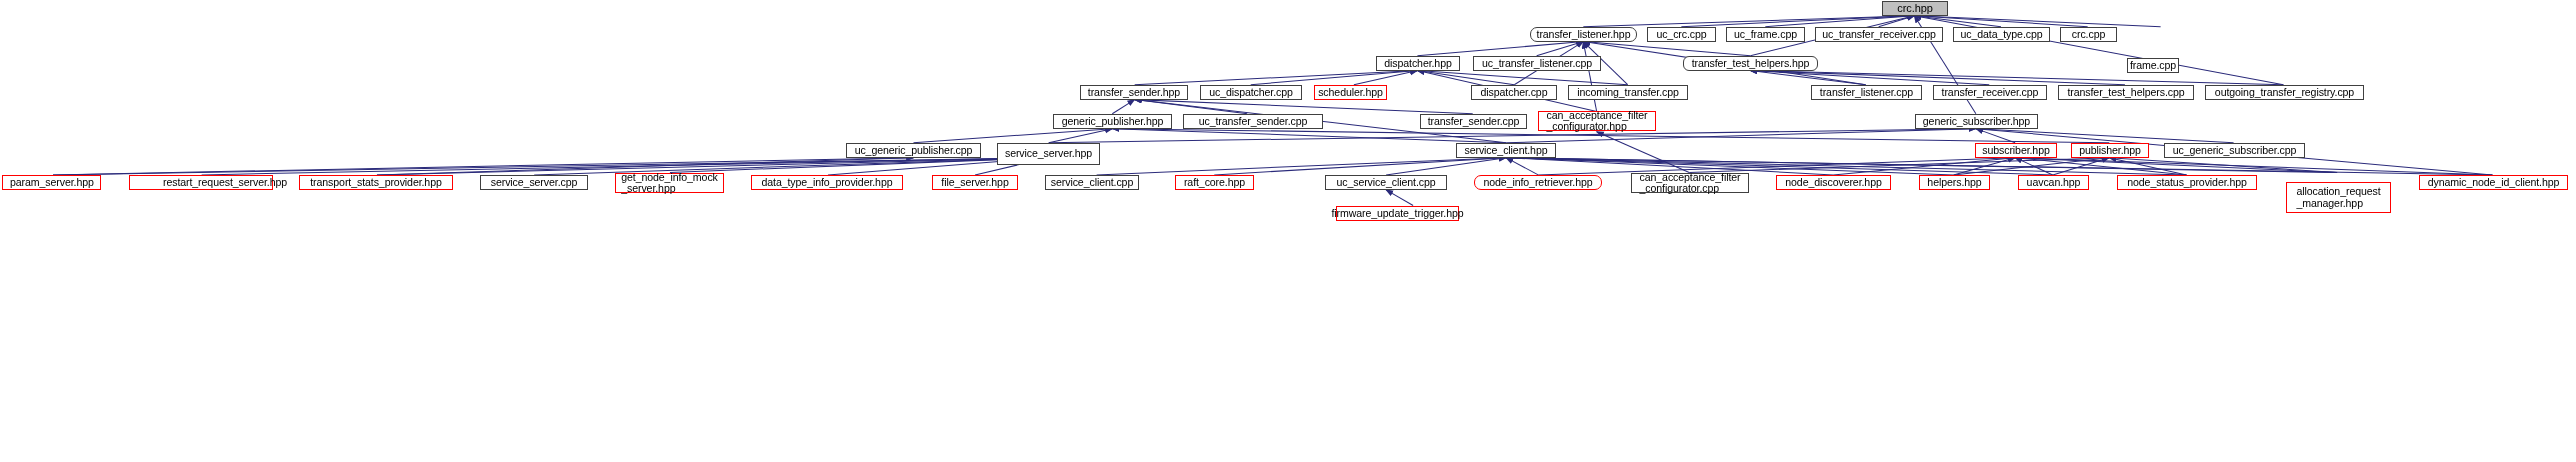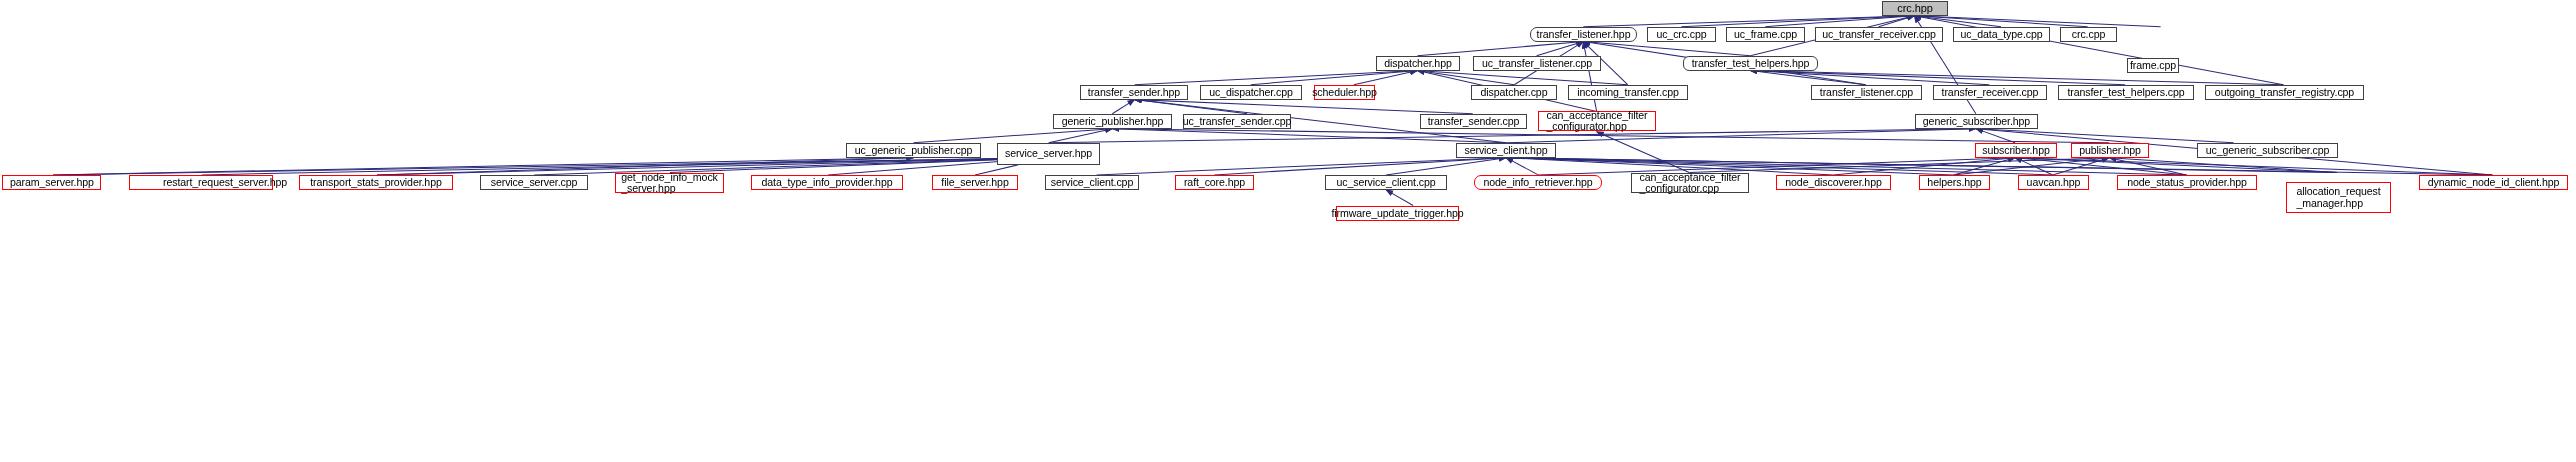--- a/index.html
+++ b/index.html
@@ -108,39 +108,39 @@
       <div class="node black" style="left: 1726px; top: 27px; width: 79px; height: 15px;">uc_frame.cpp</div>
       <div class="node black" style="left: 1815px; top: 27px; width: 128px; height: 15px;">uc_transfer_receiver.cpp</div>
       <div class="node black" style="left: 1953px; top: 27px; width: 97px; height: 15px;">uc_data_type.cpp</div>
       <div class="node black" style="left: 2060px; top: 27px; width: 57px; height: 15px;">crc.cpp</div>
       <div class="node black" style="left: 2127px; top: 27px; width: 52px; height: 15px; margin-top: 31px;">frame.cpp</div>
       <div class="node black" style="left: 1376px; top: 56px; width: 84px; height: 15px;">dispatcher.hpp</div>
       <div class="node black" style="left: 1473px; top: 56px; width: 128px; height: 15px;">uc_transfer_listener.cpp</div>
       <div class="node black" style="left: 1683px; top: 56px; width: 135px; height: 15px; border-radius: 6px;">transfer_test_helpers.hpp</div>
       <div class="node black" style="left: 1080px; top: 85px; width: 108px; height: 15px;">transfer_sender.hpp</div>
       <div class="node black" style="left: 1200px; top: 85px; width: 102px; height: 15px;">uc_dispatcher.cpp</div>
-      <div class="node red" style="left: 1314px; top: 85px; width: 61px; height: 15px;">scheduler.hpp</div>
+      <div class="node red" style="left: 1314px; top: 85px; width: 73px; height: 15px;">scheduler.hpp</div>
       <div class="node black" style="left: 1471px; top: 85px; width: 86px; height: 15px;">dispatcher.cpp</div>
       <div class="node black" style="left: 1568px; top: 85px; width: 120px; height: 15px;">incoming_transfer.cpp</div>
       <div class="node black" style="left: 1811px; top: 85px; width: 111px; height: 15px;">transfer_listener.cpp</div>
       <div class="node black" style="left: 1933px; top: 85px; width: 114px; height: 15px;">transfer_receiver.cpp</div>
       <div class="node black" style="left: 2058px; top: 85px; width: 136px; height: 15px;">transfer_test_helpers.cpp</div>
       <div class="node black" style="left: 2205px; top: 85px; width: 159px; height: 15px;">outgoing_transfer_registry.cpp</div>
       <div class="node black" style="left: 1053px; top: 114px; width: 119px; height: 15px;">generic_publisher.hpp</div>
-      <div class="node black" style="left: 1183px; top: 114px; width: 108px; height: 15px;">uc_transfer_sender.cpp</div>
+      <div class="node black" style="left: 1183px; top: 114px; width: 140px; height: 15px;">uc_transfer_sender.cpp</div>
       <div class="node black" style="left: 1420px; top: 114px; width: 107px; height: 15px;">transfer_sender.cpp</div>
       <div class="node red" style="left: 1538px; top: 111px; width: 118px; height: 20.4px;">can_acceptance_filter
 _configurator.hpp</div>
       <div class="node black" style="left: 1915px; top: 114px; width: 123px; height: 15px;">generic_subscriber.hpp</div>
       <div class="node black" style="left: 846px; top: 143px; width: 135px; height: 15px;">uc_generic_publisher.cpp</div>
       <div class="node black" style="left: 997px; top: 143px; width: 103px; height: 22px;">service_server.hpp</div>
       <div class="node black" style="left: 1456px; top: 143px; width: 100px; height: 15px;">service_client.hpp</div>
       <div class="node red" style="left: 1975px; top: 143px; width: 82px; height: 15px;">subscriber.hpp</div>
       <div class="node red" style="left: 2071px; top: 143px; width: 78px; height: 15px;">publisher.hpp</div>
-      <div class="node black" style="left: 2164px; top: 143px; width: 141px; height: 15px; margin-left: 33px;">uc_generic_subscriber.cpp</div>
+      <div class="node black" style="left: 2164px; top: 143px; width: 141px; height: 15px;">uc_generic_subscriber.cpp</div>
       <div class="node red" style="left: 2.4px; top: 175px; width: 99px; height: 15px;">param_server.hpp</div>
       <div class="node red" style="left: 129px; top: 175px; width: 144px; height: 15px; padding-left: 48px;">restart_request_server.hpp</div>
       <div class="node red" style="left: 299px; top: 175px; width: 154px; height: 15px;">transport_stats_provider.hpp</div>
       <div class="node black" style="left: 480px; top: 175px; width: 108px; height: 15px;">service_server.cpp</div>
       <div class="node red" style="left: 615px; top: 173px; width: 109px; height: 20.4px;">get_node_info_mock
 _server.hpp</div>
       <div class="node red" style="left: 751px; top: 175px; width: 152px; height: 15px;">data_type_info_provider.hpp</div>
       <div class="node red" style="left: 932px; top: 175px; width: 86px; height: 15px;">file_server.hpp</div>
       <div class="node black" style="left: 1045px; top: 175px; width: 94px; height: 15px;">service_client.cpp</div>
       <div class="node red" style="left: 1175px; top: 175px; width: 79px; height: 15px;">raft_core.hpp</div>

